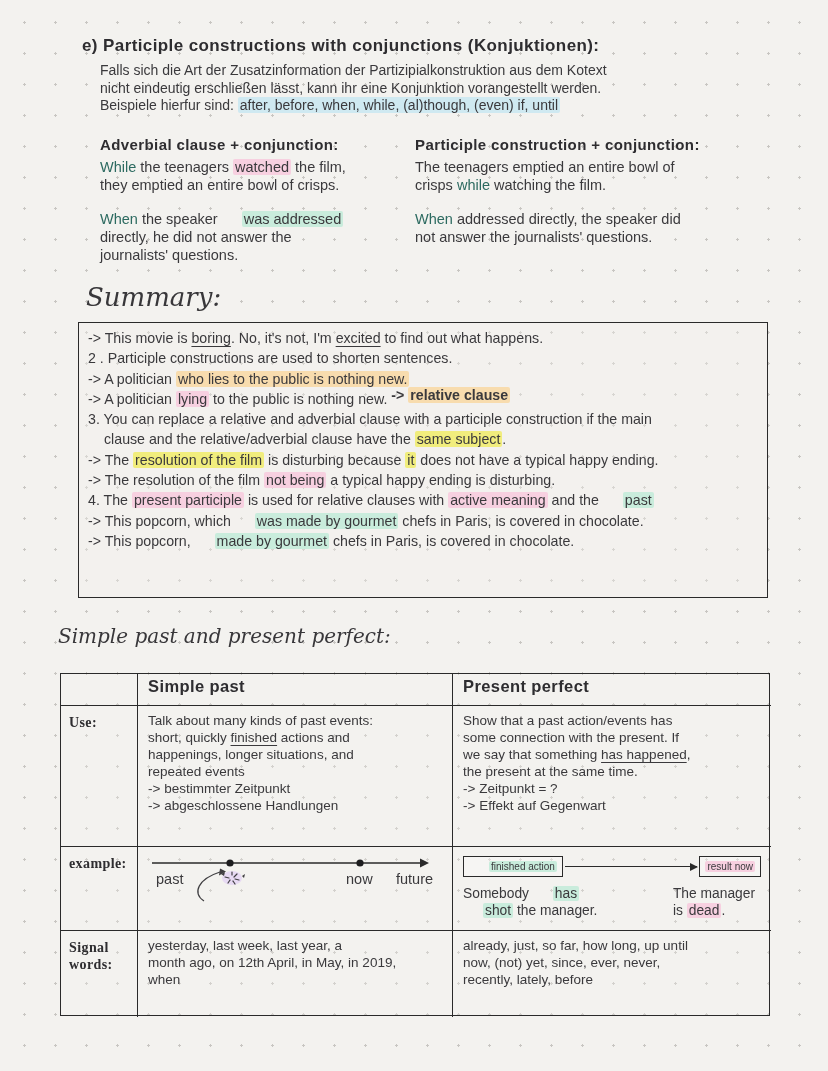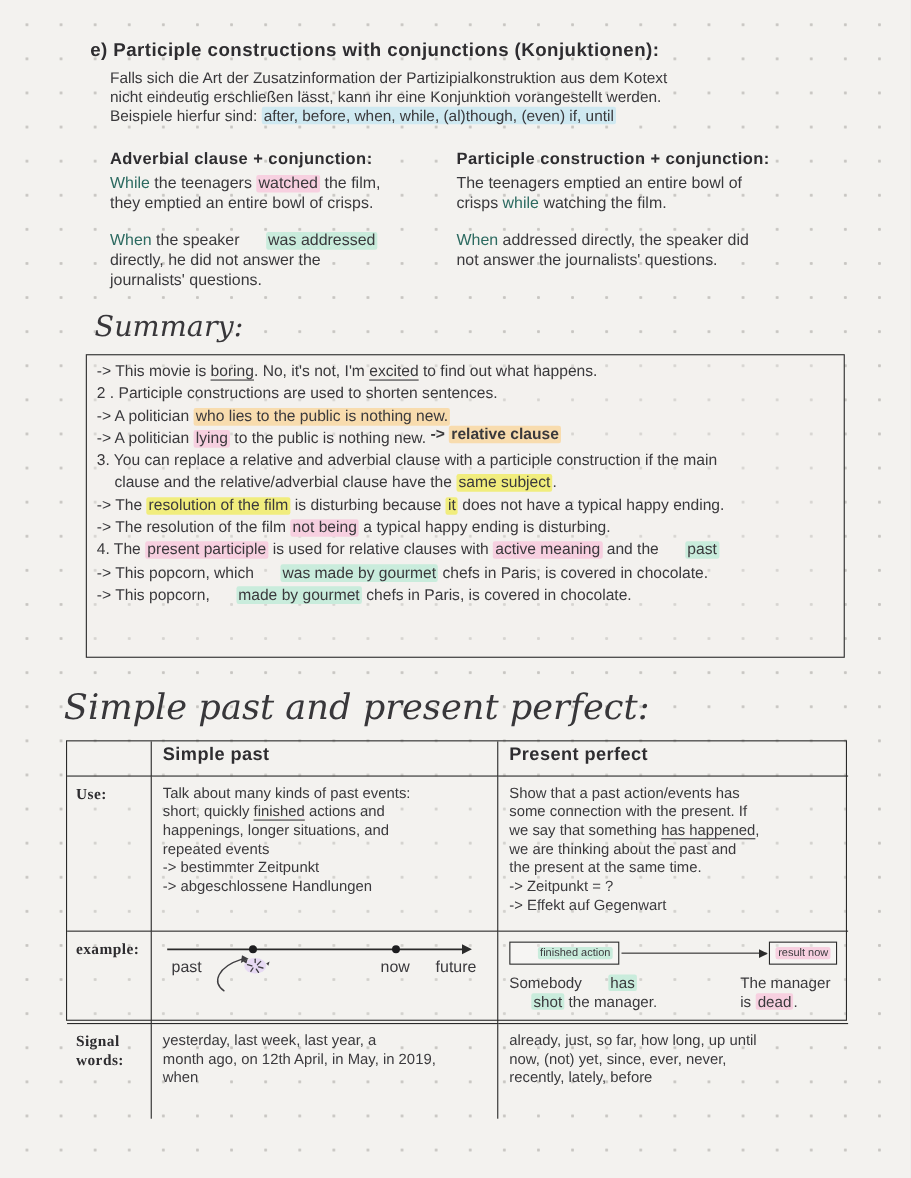--- a/index.html
+++ b/index.html
@@ -33,24 +33,24 @@
   .summary-head { left:86px; top:282px; font-size:26px; }
   .summary-box {
     left:78px; top:322px; width:690px; height:276px;
     border:1.6px solid #2a2a2a;
     padding:5px 9px;
     font-size:14.2px; line-height:20.3px;
     background:rgba(243,242,239,.35);
   }
   .ind { padding-left:16px; }
 
-  .tense-head { left:58px; top:624px; font-size:32px; }
+  .tense-head { left:58px; top:624px; font-size:20px; }
 
   .gtable {
-    left:60px; top:673px; width:710px; height:255px;
+    left:60px; top:673px; width:710px; height:343px;
     display:grid;
     grid-template-columns:77px 315px 318px;
     grid-template-rows:32px 141px 84px 86px;
     border:1.6px solid #2a2a2a;
     font-size:13.5px; line-height:17px;
     background:rgba(243,242,239,.25);
   }
   .cell { border-right:1.4px solid #2a2a2a; border-bottom:1.4px solid #2a2a2a; padding:6px 10px; overflow:hidden; }
   .cell.lastcol { border-right:none; }
   .cell.lastrow { border-bottom:none; }
@@ -150,21 +150,20 @@
         <div><span>short, quickly </span><span class="u">finished</span><span> actions and</span></div>
         <div><span>happenings, longer situations, and</span></div>
         <div><span>repeated events</span></div>
         <div><span>-&gt; bestimmter Zeitpunkt</span></div>
         <div><span>-&gt; abgeschlossene Handlungen</span></div>
       </div>
     <div class="cell lastcol">
         <div><span>Show that a past action/events has</span></div>
         <div><span>some connection with the present. If</span></div>
         <div><span>we say that something </span><span class="u">has happened</span><span>,</span></div>
-        <div><span>we are thinking about the past and</span></div>
         <div><span>the present at the same time.</span></div>
         <div><span>-&gt; Zeitpunkt = ?</span></div>
         <div><span>-&gt; Effekt auf Gegenwart</span></div>
       </div>
 
     <div class="cell rlabel bubble">example:</div>
     <div class="cell">
       <svg class="tl-svg" width="295" height="50" viewBox="0 0 295 50">
         <line x1="4" y1="10" x2="272" y2="10" stroke="#2a2a2a" stroke-width="1.6"></line>
         <polygon points="272,5.5 281,10 272,14.5" fill="#2a2a2a"></polygon>

